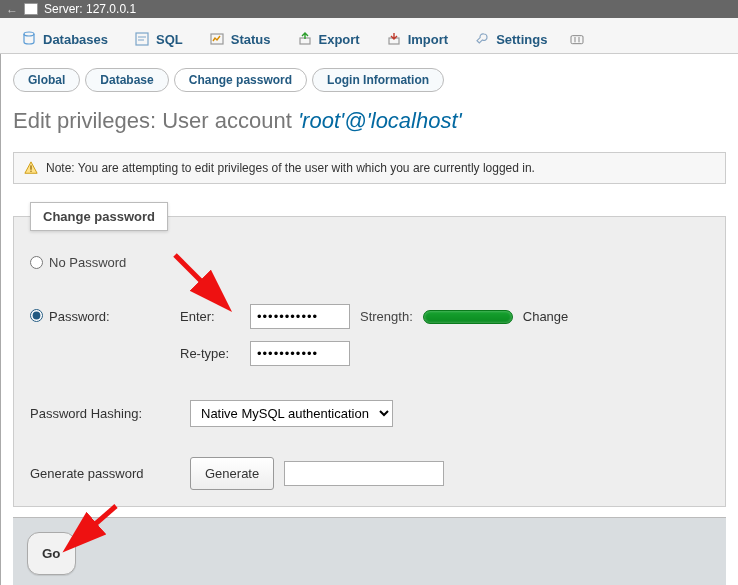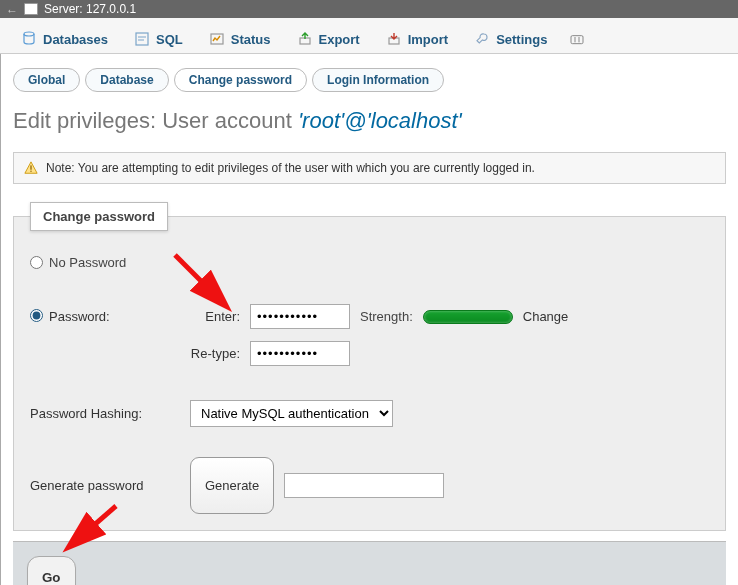--- a/index.html
+++ b/index.html
@@ -18,27 +18,27 @@
 .subtabs .pill.active { background: #fff; }
 h2.title { font-size: 22px; font-weight: 400; color: #777; margin: 6px 0 18px 0; }
 h2.title .italic { font-style: italic; color: #0369a1; }
 .notice { border: 1px solid #ccc; background: #f7f7f7; padding: 8px 10px; display: flex; align-items: center; gap: 8px; color: #333; font-size: 12px; margin-bottom: 18px; }
 .notice .warn { color: #e6a800; }
 .notice .warn svg { width: 14px; height: 14px; display: block; }
 fieldset.block { border: 1px solid #ccc; background: #eee; padding: 0 16px 16px 16px; position: relative; }
 fieldset.block legend { background: #fff; border: 1px solid #bbb; padding: 6px 12px; font-weight: 600; color: #444; box-shadow: 0 1px 3px rgba(0,0,0,.15); }
 .row { display: flex; align-items: center; gap: 10px; margin-top: 18px; }
 .row .label1 { width: 140px; color: #333; }
-.row .label2 { width: 60px; text-align: right; color: #333; }
+.row .label2 { width: 60px; color: #333; }
 .row input[type=radio] { accent-color: #235a81; margin-right: 6px; }
 .row input[type=password], .row input[type=text], .row select { border: 1px solid #aaa; padding: 4px 6px; font-size: 13px; background: #fff; }
 .row input[type=password] { width: 100px; letter-spacing: 1px; }
 .meter { width: 90px; height: 14px; background: linear-gradient(#17a22f,#0a8a20); border-radius: 7px; border: 1px solid #0a7a1c; box-shadow: inset 0 0 3px rgba(255,255,255,.4); }
 .strength-label { color: #333; }
-.btn { border: 1px solid #999; background: linear-gradient(#fff,#eee); padding: 20px 14px; border-radius: 9px; cursor: pointer; font-size: 13px; color: #333; }
+.btn { border: 1px solid #999; background: linear-gradient(#fff,#eee); padding: 8px 14px; border-radius: 3px; cursor: pointer; font-size: 13px; color: #333; }
 .footer { background: #d9dde0; border-top: 1px solid #bbb; padding: 14px; }
 .go { border: 1px solid #aaa; background: #f2f2f2; padding: 13px 14px; border-radius: 12px; font-weight: 600; color: #333; cursor: pointer; box-shadow: 0 1px 1px rgba(0,0,0,.1); }
 .arrow-anno { position: absolute; pointer-events: none; }
 .select { padding: 3px 6px; }
 </style>
 </head>
 <body>
 
 <div class="topbar">
   <span class="arrow">←</span>

